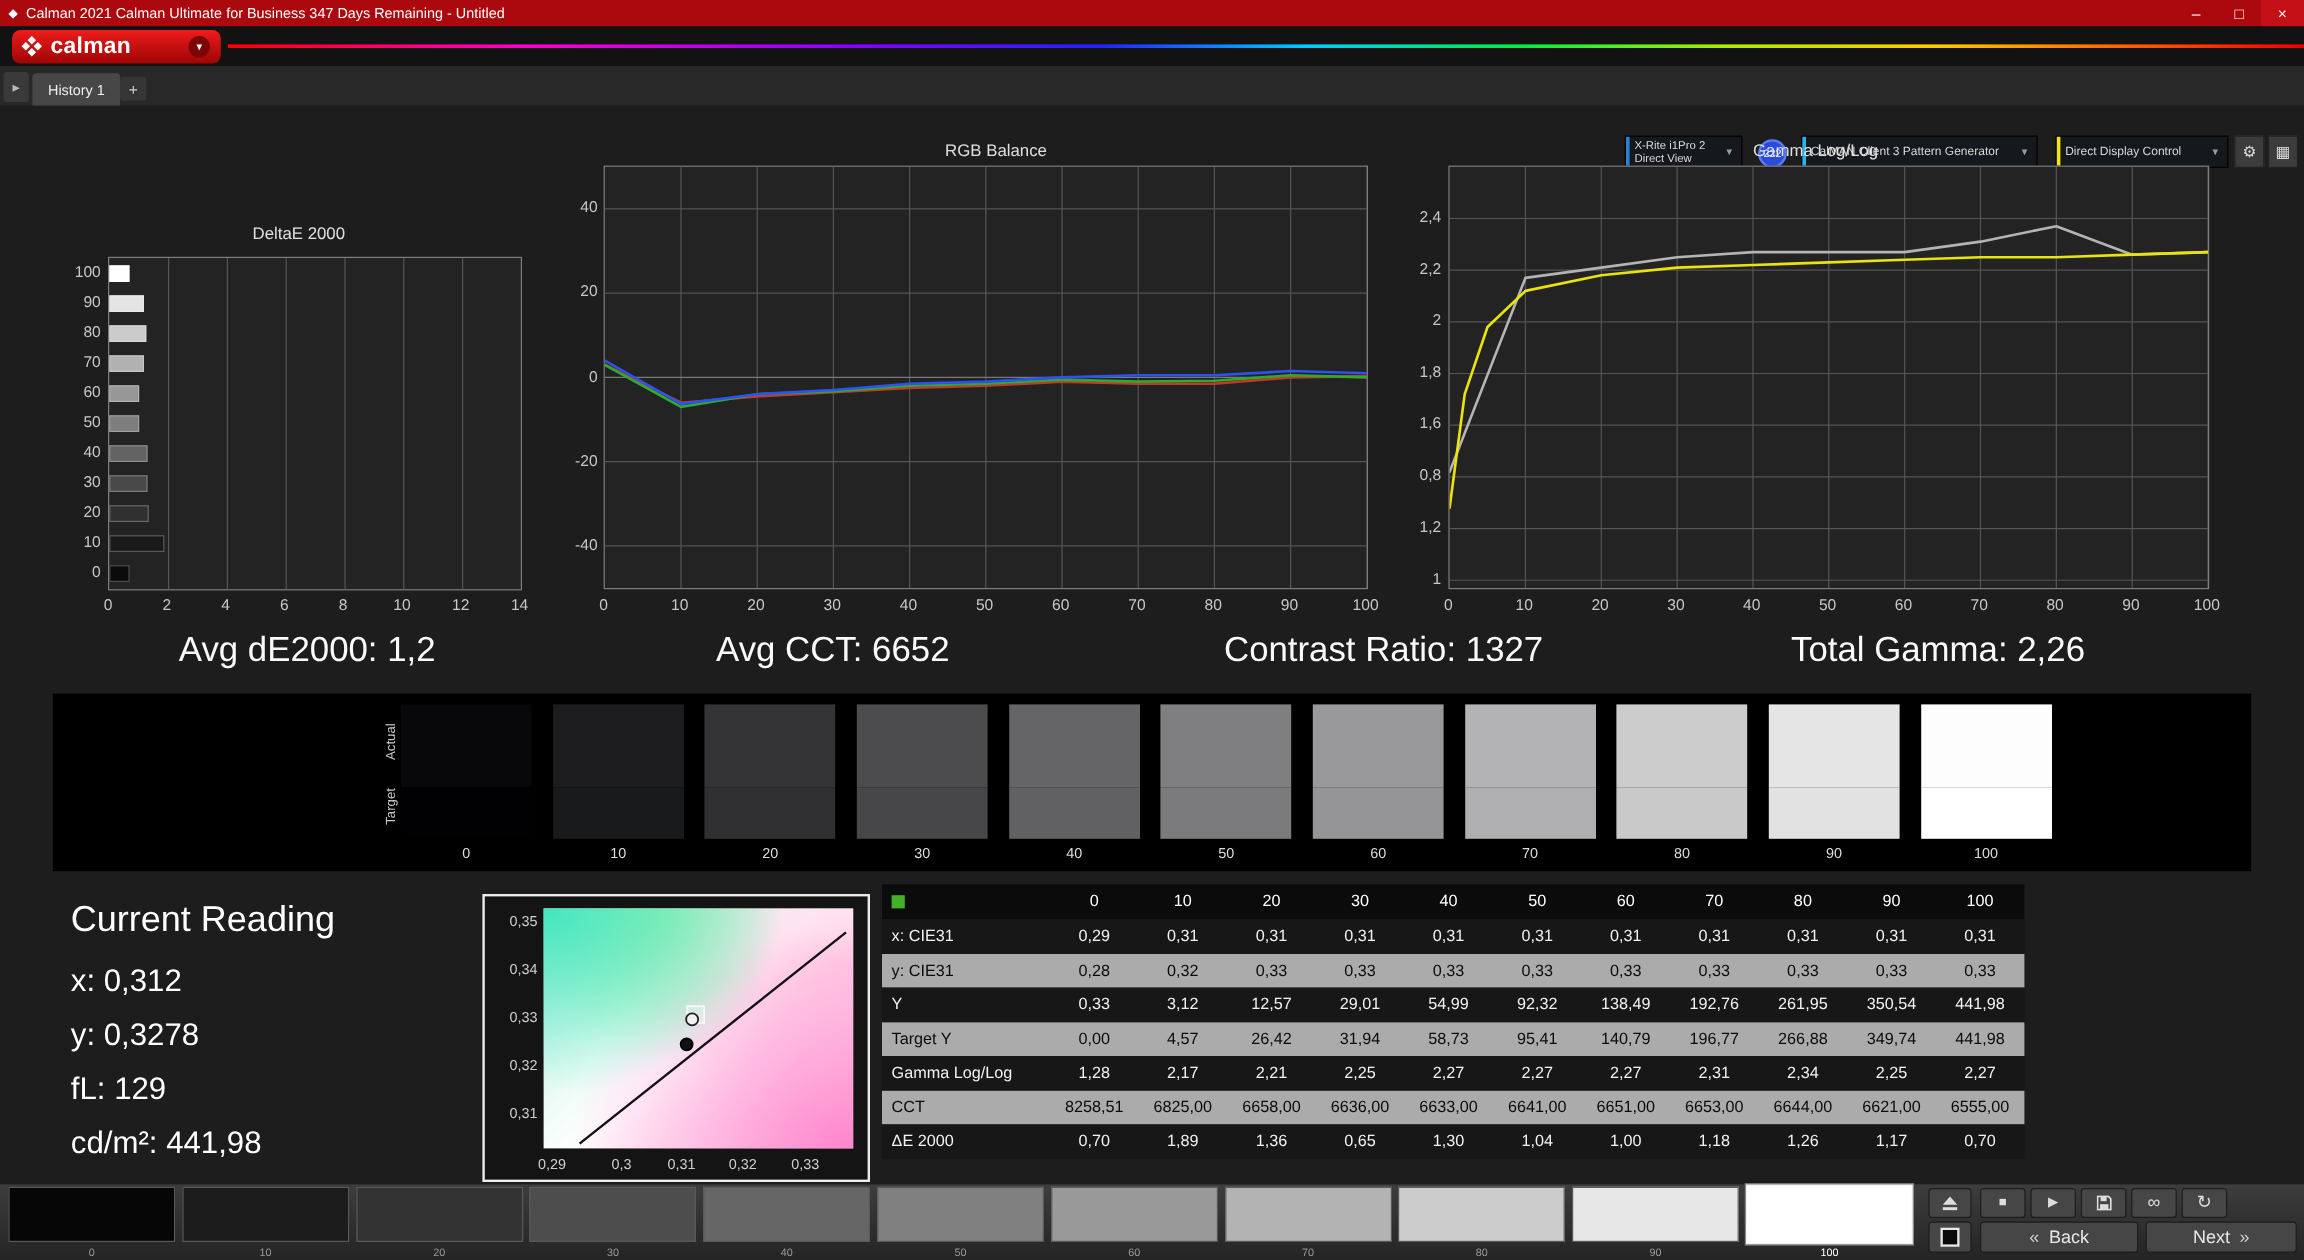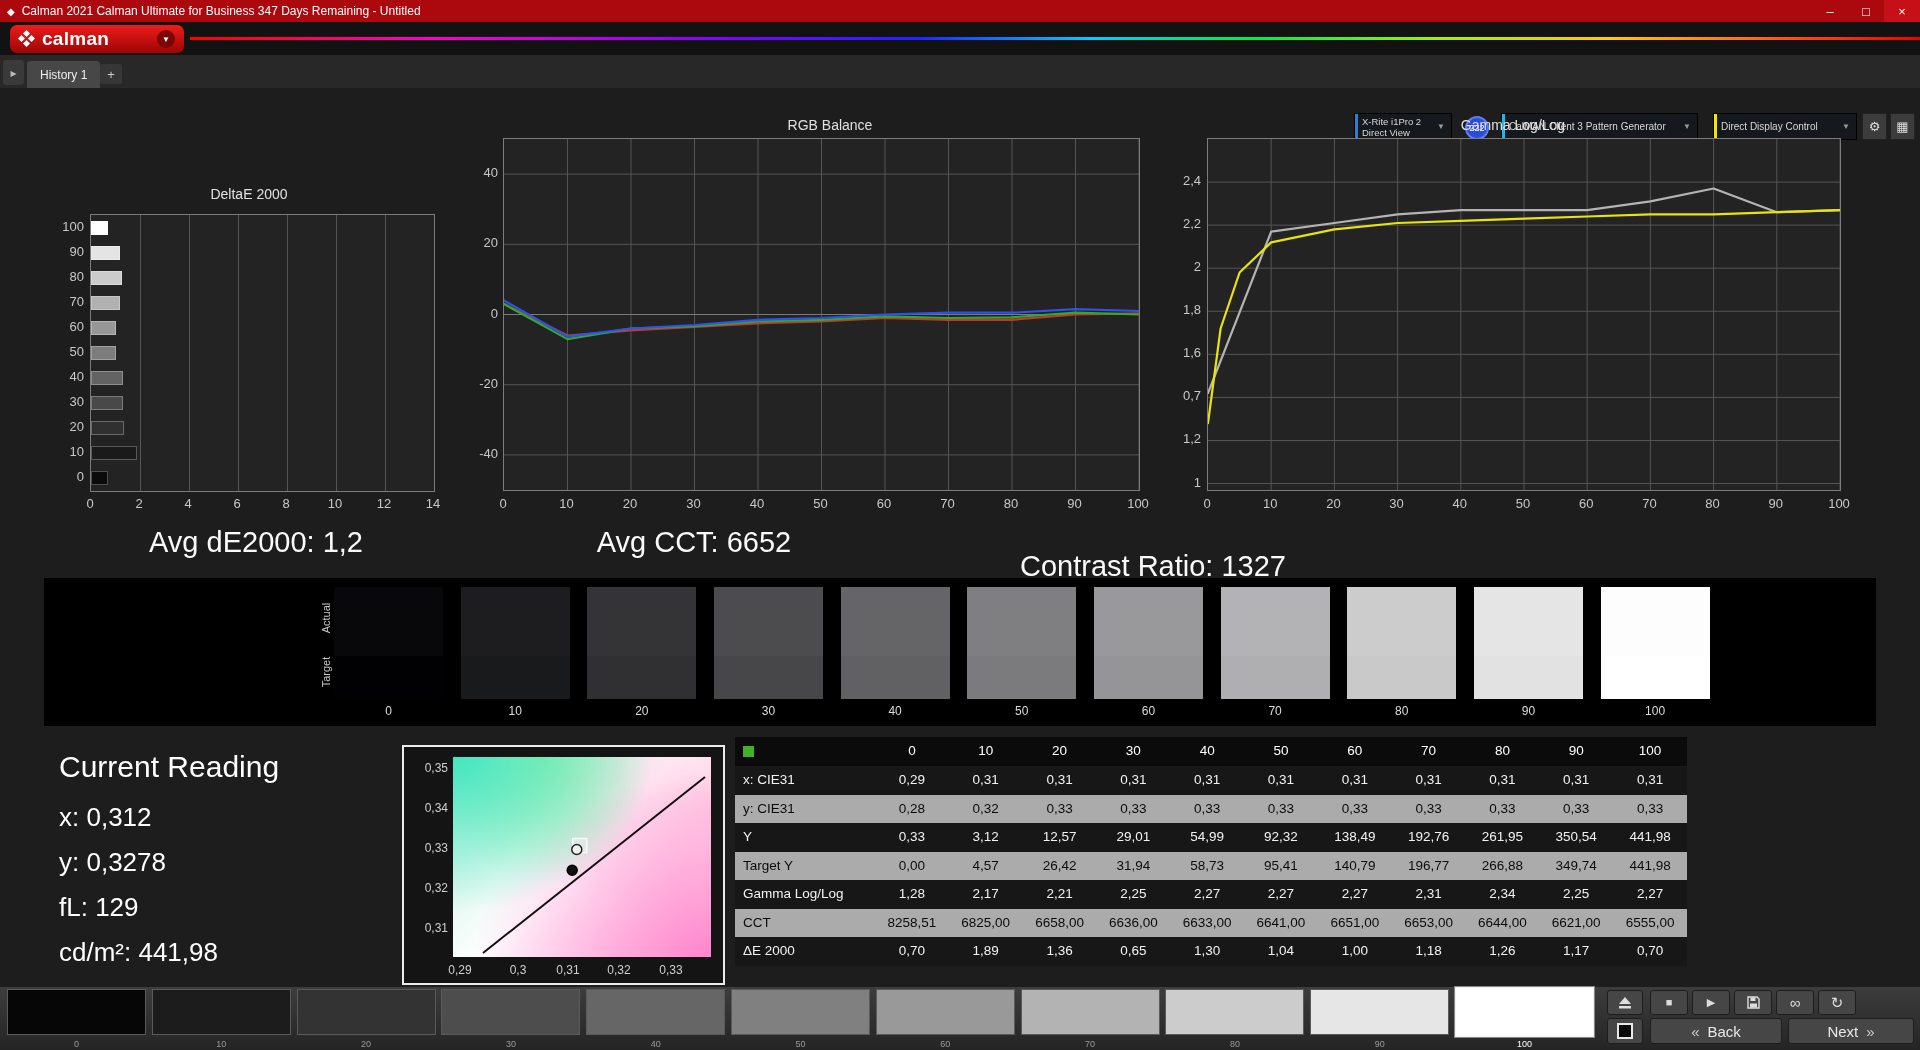--- a/index.html
+++ b/index.html
@@ -259,21 +259,21 @@
       <div class="xtick" style="left: 635px;">100</div>
     </div>
 
   <div class="chart-title" style="left:1513px;top:117px;">Gamma Log/Log</div>
   <div class="ylabels" id="gamma-ylabels" style="left:1157px;top:138px;width:44px;height:351px;">
       <div class="ytick" style="top: 36.0675px;">2,4</div>
       <div class="ytick" style="top: 79.135px;">2,2</div>
       <div class="ytick" style="top: 122.202px;">2</div>
       <div class="ytick" style="top: 165.27px;">1,8</div>
       <div class="ytick" style="top: 208.337px;">1,6</div>
-      <div class="ytick" style="top: 251.405px;">0,7</div>
+      <div class="ytick" style="top: 251.405px;">0,8</div>
       <div class="ytick" style="top: 294.472px;">1,2</div>
       <div class="ytick" style="top: 337.54px;">1</div>
     </div>
   <div class="plot" id="gamma-plot" style="left:1207px;top:138px;width:632px;height:351px;"><svg width="632" height="351">
         <line x1="63.2" y1="0" x2="63.2" y2="351" stroke="#555" stroke-width="1"></line>
         <line x1="126.4" y1="0" x2="126.4" y2="351" stroke="#555" stroke-width="1"></line>
         <line x1="189.6" y1="0" x2="189.6" y2="351" stroke="#555" stroke-width="1"></line>
         <line x1="252.8" y1="0" x2="252.8" y2="351" stroke="#555" stroke-width="1"></line>
         <line x1="316" y1="0" x2="316" y2="351" stroke="#555" stroke-width="1"></line>
         <line x1="379.2" y1="0" x2="379.2" y2="351" stroke="#555" stroke-width="1"></line>
@@ -301,21 +301,22 @@
       <div class="xtick" style="left: 316px;">50</div>
       <div class="xtick" style="left: 379.2px;">60</div>
       <div class="xtick" style="left: 442.4px;">70</div>
       <div class="xtick" style="left: 505.6px;">80</div>
       <div class="xtick" style="left: 568.8px;">90</div>
       <div class="xtick" style="left: 632px;">100</div>
     </div>
 
   <div class="summary-item" style="left:256px;">Avg dE2000: 1,2</div>
   <div class="summary-item" style="left:694px;">Avg CCT: 6652</div>
-  <div class="summary-item" style="left:1153px;margin-top:24px;">Contrast Ratio: 1327</div>
+  <div class="summary-item" style="left:1153px;">Contrast Ratio: 1327</div>
+  <div class="summary-item" style="left:1615px;">Total Gamma: 2,26</div>
 
   <div class="swatch-strip" id="swatch-strip">
     <div class="row-label" style="top:33px;">Actual</div>
     <div class="row-label" style="top:87px;">Target</div>
   <div class="swatch" style="left: 290px;">
         <div class="sw-actual" style="background: rgb(8, 8, 10);"></div>
         <div class="sw-target" style="background: rgb(1, 1, 3);"></div>
       </div>
       <div class="sw-label" style="left: 344.5px;">0</div>
       <div class="swatch" style="left: 416.66px;">

